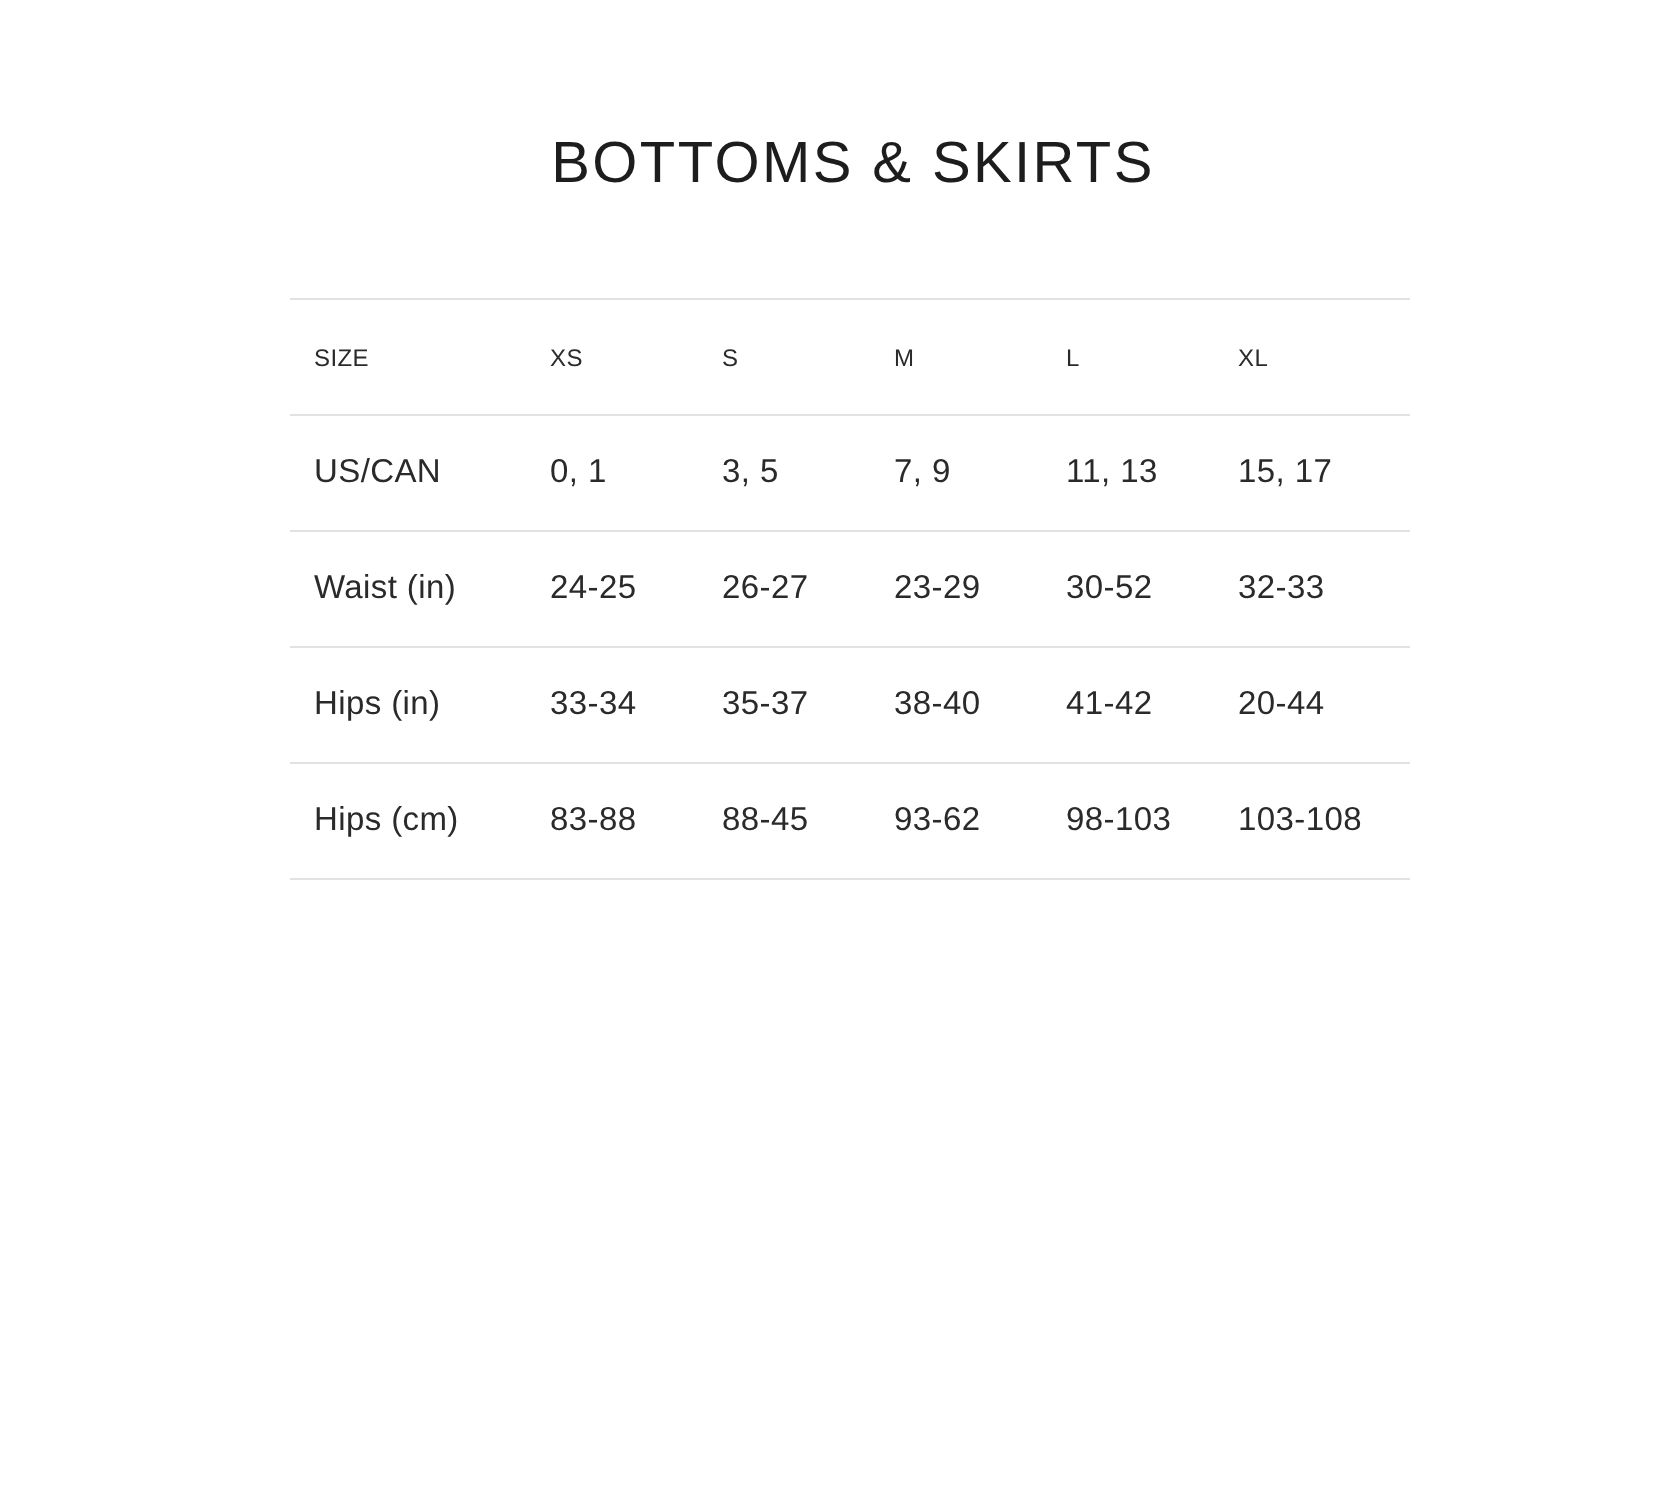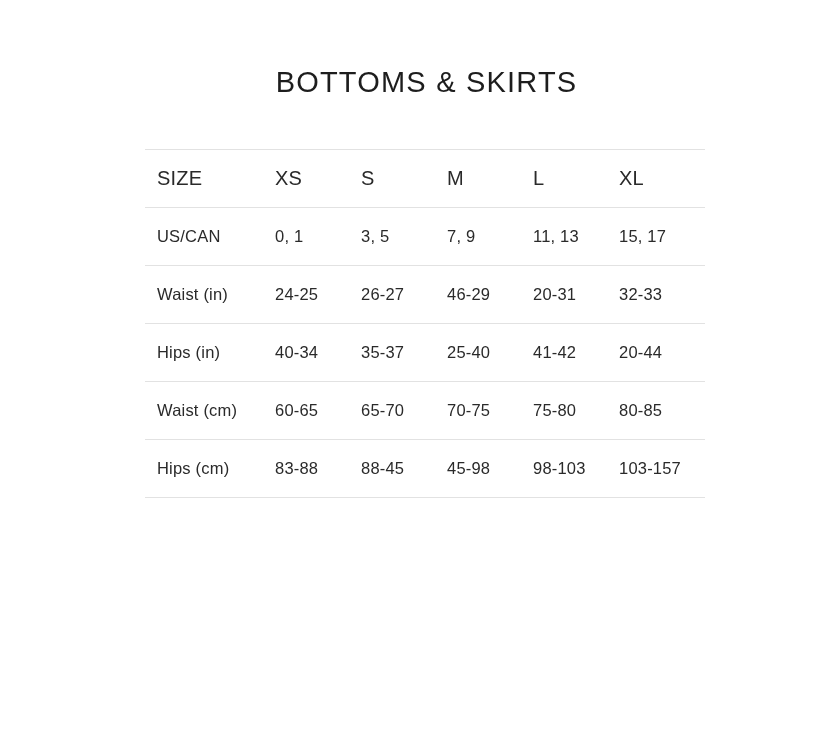--- a/index.html
+++ b/index.html
@@ -51,21 +51,21 @@
     text-align: left;
     font-weight: 400;
     font-size: 16.5px;
     color: #2a2a2a;
     padding: 0;
     height: 57px;
     vertical-align: middle;
     letter-spacing: 0.2px;
   }
   table.size-chart th {
-    font-size: 20px;
+    font-size: 12px;
   }
   .col-label {
     width: 118px;
     padding-left: 12px !important;
   }
   .col-v {
     width: 86px;
   }
   .cell-pad {
     padding-left: 1px;
@@ -96,45 +96,37 @@
           <td class="col-v cell-pad">0, 1</td>
           <td class="col-v cell-pad">3, 5</td>
           <td class="col-v cell-pad">7, 9</td>
           <td class="col-v cell-pad">11, 13</td>
           <td class="col-v cell-pad">15, 17</td>
         </tr>
         <tr>
           <td class="col-label">Waist (in)</td>
           <td class="col-v cell-pad">24-25</td>
           <td class="col-v cell-pad">26-27</td>
-          <td class="col-v cell-pad">46-29</td>
-          <td class="col-v cell-pad">20-31</td>
+          <td class="col-v cell-pad">23-29</td>
+          <td class="col-v cell-pad">30-52</td>
           <td class="col-v cell-pad">32-33</td>
         </tr>
         <tr>
           <td class="col-label">Hips (in)</td>
-          <td class="col-v cell-pad">40-34</td>
+          <td class="col-v cell-pad">33-34</td>
           <td class="col-v cell-pad">35-37</td>
-          <td class="col-v cell-pad">25-40</td>
+          <td class="col-v cell-pad">38-40</td>
           <td class="col-v cell-pad">41-42</td>
           <td class="col-v cell-pad">20-44</td>
-        </tr>
-        <tr>
-          <td class="col-label">Waist (cm)</td>
-          <td class="col-v cell-pad">60-65</td>
-          <td class="col-v cell-pad">65-70</td>
-          <td class="col-v cell-pad">70-75</td>
-          <td class="col-v cell-pad">75-80</td>
-          <td class="col-v cell-pad">80-85</td>
         </tr>
         <tr>
           <td class="col-label">Hips (cm)</td>
           <td class="col-v cell-pad">83-88</td>
           <td class="col-v cell-pad">88-45</td>
-          <td class="col-v cell-pad">45-98</td>
+          <td class="col-v cell-pad">93-62</td>
           <td class="col-v cell-pad">98-103</td>
-          <td class="col-v cell-pad">103-157</td>
+          <td class="col-v cell-pad">103-108</td>
         </tr>
       </tbody>
     </table>
   </div>
 
 </div>
 
 </body></html>

